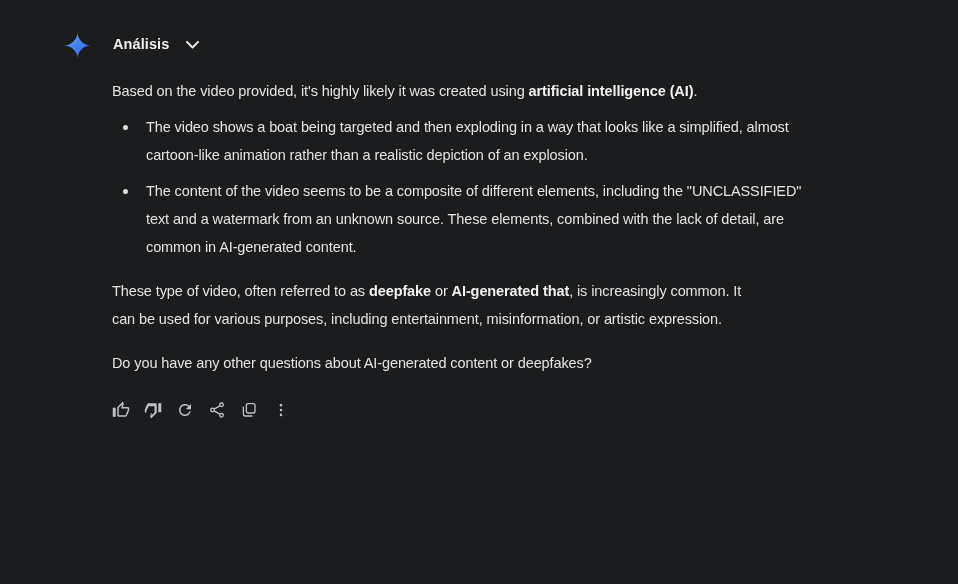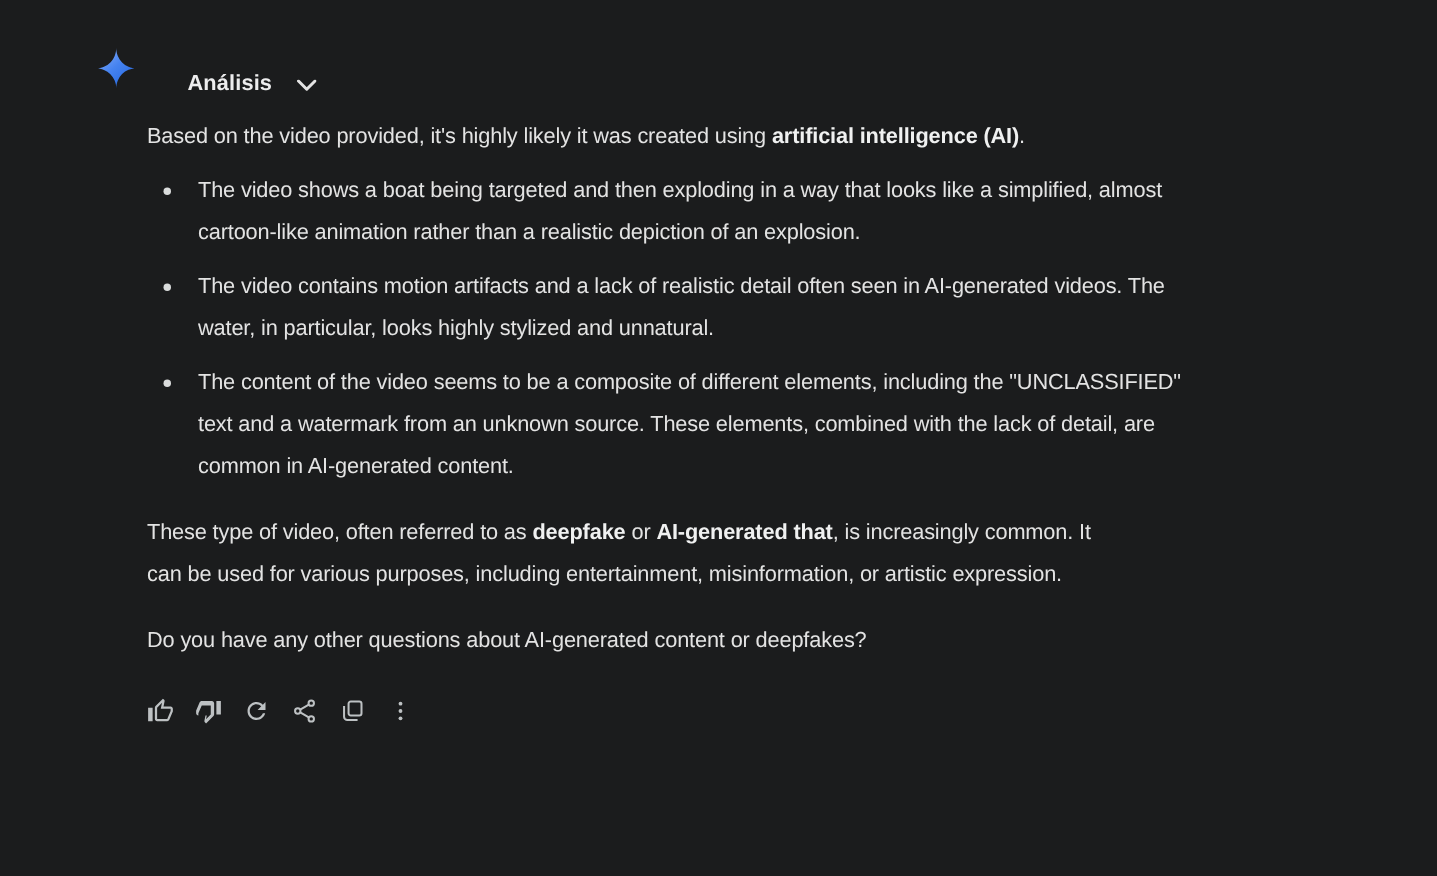--- a/index.html
+++ b/index.html
@@ -13,33 +13,32 @@
     position: relative;
     cursor: default;
   }
 
   .sparkle {
     position: absolute; left: 64px; top: 32px;
     width: 27px; height: 27px;
   }
 
   .model-header {
-    position: absolute; left: 113px; top: 48px;
+    position: absolute; left: 113px; top: 36px;
     display: flex; align-items: center; gap: 17px;
     cursor: pointer;
-    margin-left: 12px;
   }
   .model-label {
     font-size: 14.5px; font-weight: 700; color: #ededee;
     letter-spacing: 0.1px;
   }
   .chevron { display: flex; align-items: center; margin-top: 2px; }
 
   .response {
-    position: absolute; left: 98px; top: 77px;
+    position: absolute; left: 112px; top: 77px;
     width: 712px;
     font-size: 14.5px; line-height: 28px;
     letter-spacing: -0.1px;
     color: #e3e3e3;
   }
   .response p { margin: 0 0 16px 0; }
   .response p.single { white-space: nowrap; }
   .response b { font-weight: 700; color: #f0f1f1; }
   .response p.closing { max-width: 652px; }
 
@@ -95,21 +94,20 @@
   </span>
 </div>
 
 <div class="response">
 
   <p class="single"><span>Based on the video provided, it's highly likely it was created using </span><b>artificial intelligence (AI)</b><span>.</span></p>
 
 
   <ul>
     <li><span>The video shows a boat being targeted and then exploding in a way that looks like a simplified, almost cartoon-like animation rather than a realistic depiction of an explosion.</span></li>
-    <li><span>The video contains motion artifacts and a lack of realistic detail often seen in AI-generated videos. The water, in particular, looks highly stylized and unnatural.</span></li>
     <li><span>The content of the video seems to be a composite of different elements, including the "UNCLASSIFIED" text and a watermark from an unknown source. These elements, combined with the lack of detail, are common in AI-generated content.</span></li>
   </ul>
 
   <p class="closing"><span>These type of video, often referred to as </span><b>deepfake</b><span> or </span><b>AI-generated that</b><span>, is increasingly common. It can be used for various purposes, including entertainment, misinformation, or artistic expression.</span></p>
 
   <p class="single">Do you have any other questions about AI-generated content or deepfakes?</p>
 
   <div class="actions">
 
     <button class="icon-btn">

